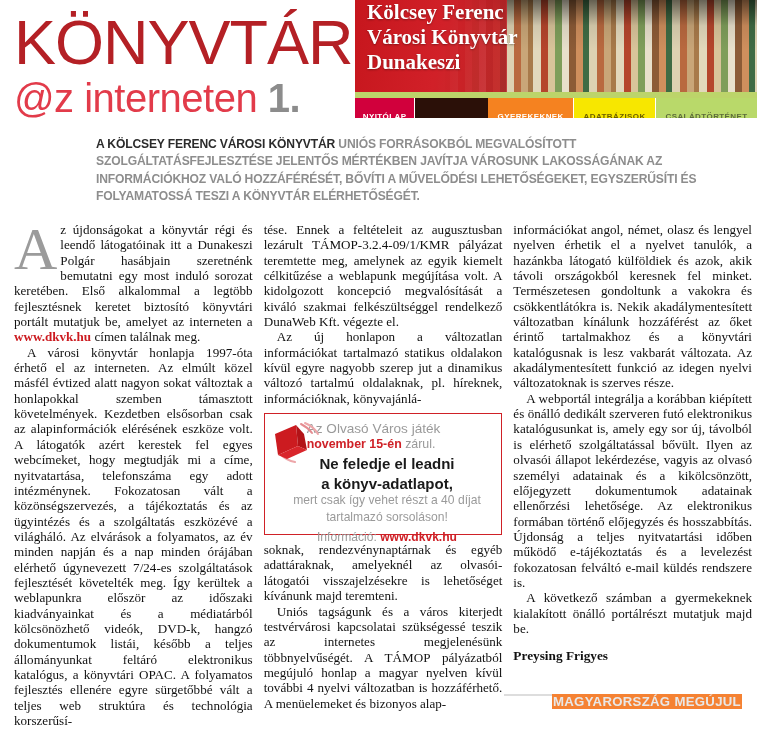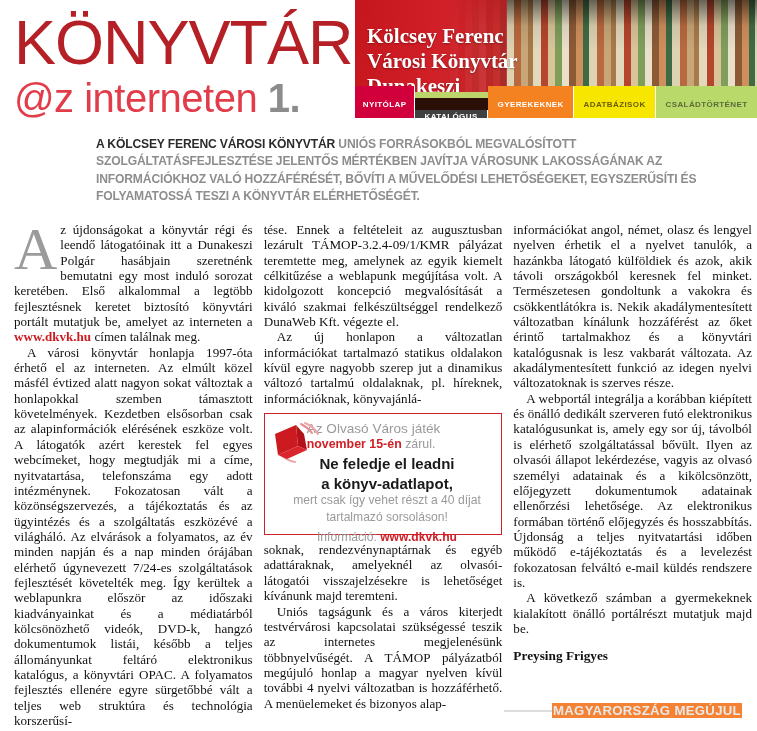--- a/index.html
+++ b/index.html
@@ -51,34 +51,34 @@
         #d9c49a 27px, #d9c49a 34px, #7f9e5a 34px, #7f9e5a 41px,
         #e8e0cb 41px, #e8e0cb 48px, #8c5b36 48px, #8c5b36 55px,
         #cf8f5d 55px, #cf8f5d 62px, #3f6b44 62px, #3f6b44 68px,
         #ddd2b2 68px, #ddd2b2 76px, #b9693f 76px, #b9693f 83px);
   }
   .banner-redpanel {
     position: absolute; left: 0; top: 0; width: 152px; height: 92px;
     background: linear-gradient(100deg, #c6161d 0%, #d12028 55%, rgba(190,30,36,0.82) 100%);
   }
   .banner-name {
-    position: absolute; left: 12px; top: 24px;
+    position: absolute; left: 12px; top: 0;
     font-family: "Liberation Serif", serif;
     font-weight: 700;
     font-size: 21px;
     line-height: 25px;
     color: #ffffff;
     text-shadow: 0 1px 2px rgba(0,0,0,0.35);
   }
   .banner-greenline {
     position: absolute; left: 0; top: 92px; width: 402px; height: 6px;
     background: #bcd46a;
   }
   .nav {
-    position: absolute; left: 0; top: 86px; width: 402px; height: 36px;
+    position: absolute; left: 0; top: 98px; width: 402px; height: 36px;
     display: flex;
     justify-content: space-between;
   }
   .nav-item {
     flex: 1 1 auto;
     display: flex; align-items: center; justify-content: center;
     font-family: "Liberation Sans", sans-serif;
     font-size: 8px; font-weight: 700; letter-spacing: 0.4px;
     color: #ffffff;
     border-right: 1px solid #ffffff;
@@ -168,21 +168,21 @@
     font-size: 15px; font-weight: 700; color: #1a1a1a; line-height: 14.6px;
     margin-top: 5px;
   }
   .ad-gray { font-size: 12.1px; color: #9a9a9a; line-height: 14.6px; margin-top: 2px; }
   .ad-info { font-size: 12.1px; color: #9a9a9a; line-height: 16px; margin-top: 4px; }
   .ad-info .url { color: #cf2127; font-weight: 700; }
 
   
   .gov-banner {
     position: absolute; left: 504px; top: 694px; width: 238px; height: 33px;
-    display: flex; align-items: center;
+    display: flex; align-items: flex-start;
   }
   .gov-flag {
     width: 48px; background:
       linear-gradient(180deg, #cd2a3e 0 33.3%, #ffffff 33.3% 66.6%, #12893f 66.6% 100%);
     border: 1px solid #ddd;
   }
   .gov-bar {
     flex: 1;
     background: #f58233;
     display: flex; align-items: center; justify-content: center;

